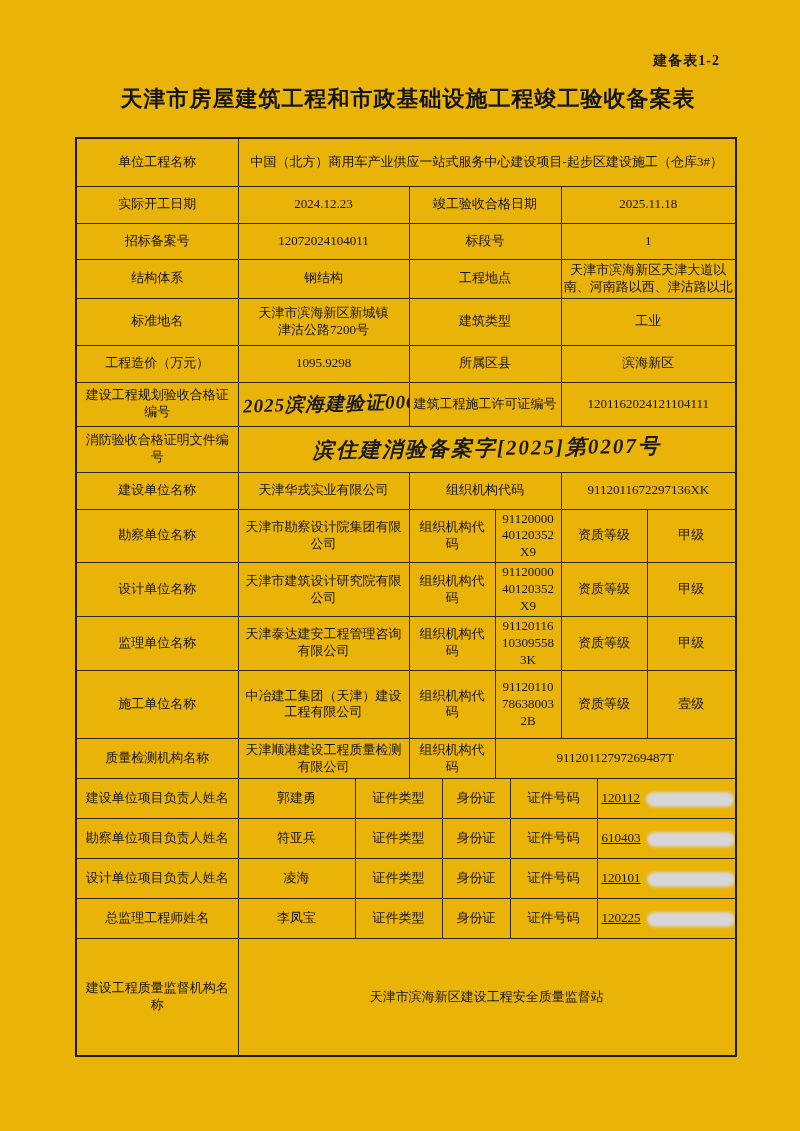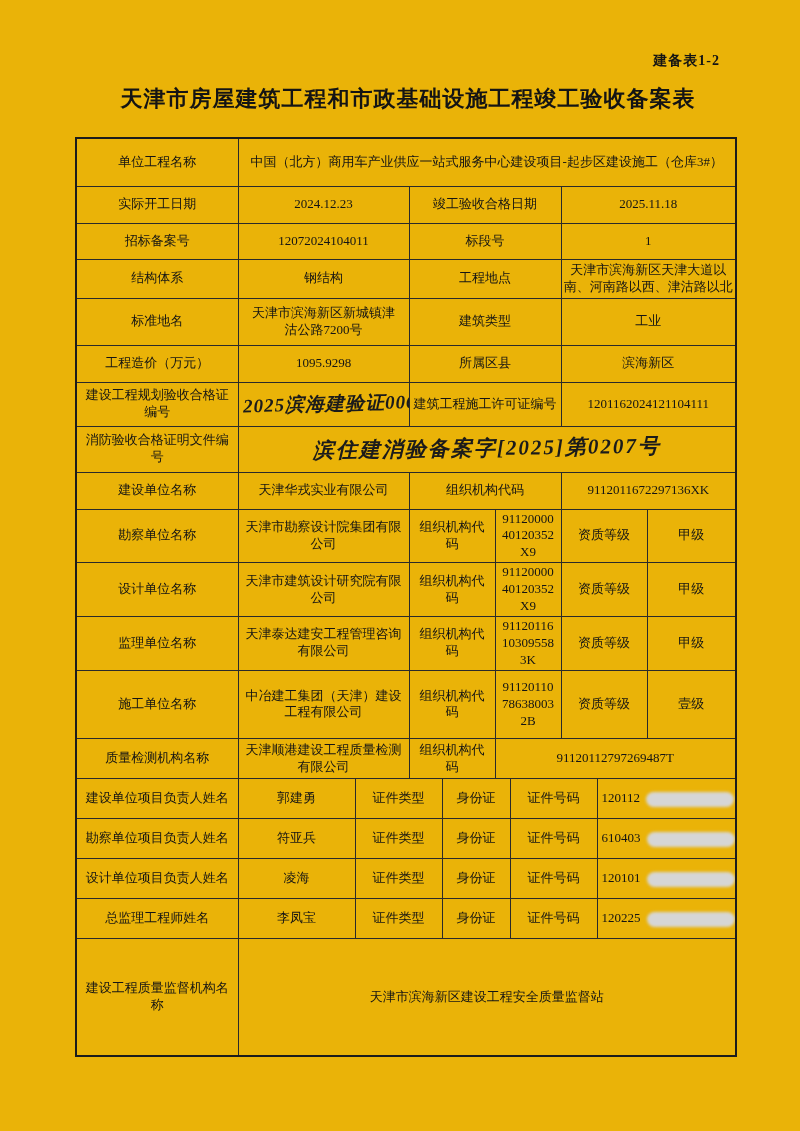--- a/index.html
+++ b/index.html
@@ -26,21 +26,21 @@
     text-align:center;vertical-align:middle;
     font-size:13px;line-height:1.3;padding:1px 4px;
     overflow:hidden;
   }
   td.lbl{font-weight:bold;}
   td.plain{font-weight:normal;margin-left:32px;}
   td.wrapnarrow{padding:1px 18px;}
   td.wrapnarrow2{padding:1px 12px;}
   td.wrapnarrow3{padding:1px 24px;}
   td.code{font-size:12px;word-break:break-all;line-height:1.2;padding:1px 2px;}
-  td.idcell{text-align:left;padding-left:7px;white-space:nowrap;overflow:visible;}
+  td.idcell{text-align:left;padding-left:7px;white-space:nowrap;overflow:visible;text-decoration:underline;}
   .redact{
     display:inline-block;width:88px;height:15px;margin-left:6px;
     background:#d6d6d6;border-radius:9px;vertical-align:middle;
     filter:blur(1.5px);
   }
   td.handcell{overflow:visible;}
   .hand{
     font-family:cursive;font-style:italic;font-weight:bold;
     font-size:19px;color:#1b1b1b;white-space:nowrap;
     display:inline-block;transform:rotate(-1.5deg);
@@ -90,21 +90,21 @@
       <td colspan="3">1</td>
     </tr>
     <tr style="height:39px">
       <td>结构体系</td>
       <td colspan="2">钢结构</td>
       <td colspan="4">工程地点</td>
       <td colspan="3" style="padding:1px 2px">天津市滨海新区天津大道以南、河南路以西、津沽路以北</td>
     </tr>
     <tr style="height:47px">
       <td>标准地名</td>
-      <td colspan="2" style="padding:1px 8px">天津市滨海新区新城镇津沽公路7200号</td>
+      <td colspan="2" style="padding:1px 14px">天津市滨海新区新城镇津沽公路7200号</td>
       <td colspan="4">建筑类型</td>
       <td colspan="3">工业</td>
     </tr>
     <tr style="height:37px">
       <td>工程造价（万元）</td>
       <td colspan="2">1095.9298</td>
       <td colspan="4">所属区县</td>
       <td colspan="3">滨海新区</td>
     </tr>
 

